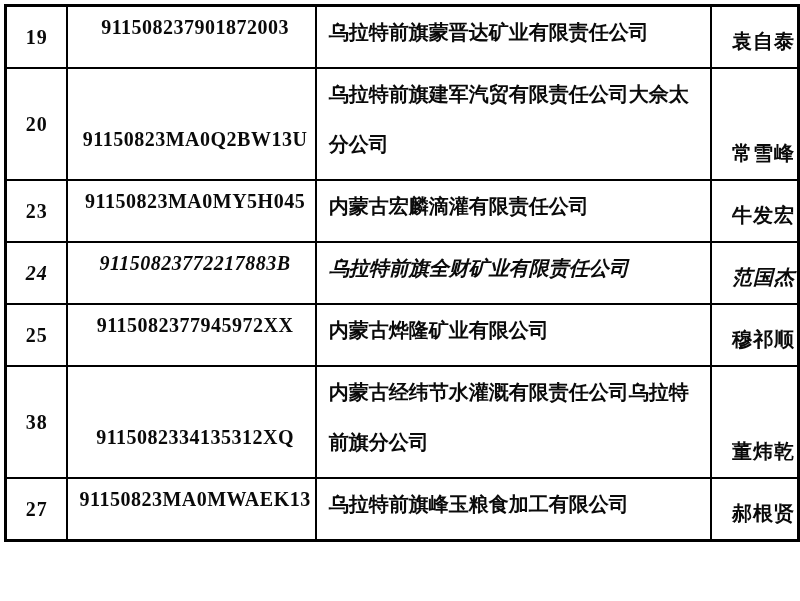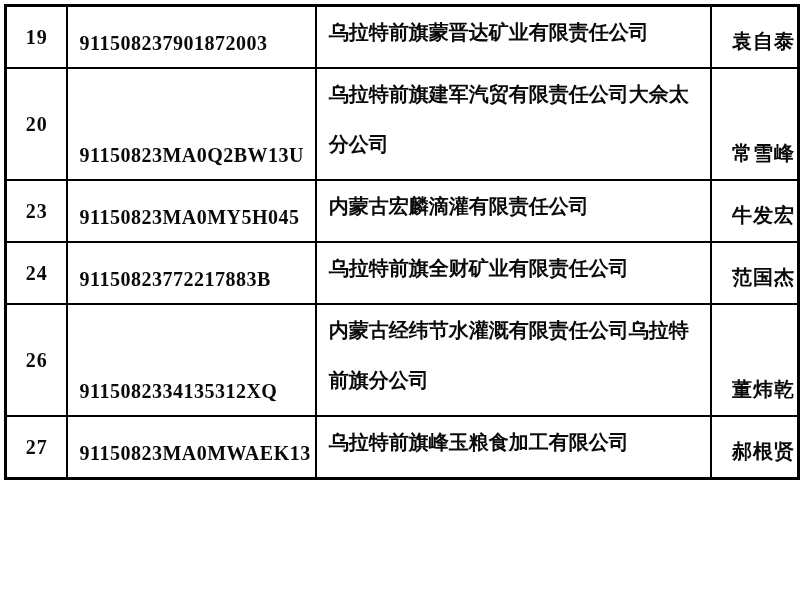--- a/index.html
+++ b/index.html
@@ -38,23 +38,23 @@
   col.w-company { width: 416px; }
   col.w-person  { width: 88px;  }
 
   td.c-idx {
     text-align: center;
     vertical-align: middle;
     font-size: 21px;
     letter-spacing: 1px;
   }
   td.c-code {
-    text-align: left;
+    text-align: center;
     vertical-align: bottom;
-    padding: 0 4px 12px 11px;
+    padding: 0 4px 28px 11px;
     letter-spacing: 0.5px;
     white-space: nowrap;
   }
   td.c-company {
     text-align: left;
     vertical-align: bottom;
     padding: 0 6px 10px 12px;
     line-height: 50px;
     overflow-wrap: break-word;
     word-break: break-all;
@@ -65,21 +65,21 @@
     padding: 0 2px 12px 2px;
     letter-spacing: 1px;
     white-space: nowrap;
   }
 
   tr.r0 { height: 56px;  }
   tr.r1 { height: 106px; }
   tr.r2 { height: 52px;  }
   tr.r3 { height: 54px;  }
   tr.r4 { height: 48px;  }
-  tr.r5 { height: 57px;  }
+  tr.r5 { height: 57px; font-style: italic;  }
   tr.r6 { height: 51px;  }
   tr.r7 { height: 107px; }
   tr.r8 { height: 56px;  }
 </style>
 </head>
 <body>
 
 <div class="page">
   <table class="doc-table">
     <colgroup>
@@ -106,22 +106,28 @@
         <td class="c-code">91150823MA0MY5H045</td>
         <td class="c-company">内蒙古宏麟滴灌有限责任公司</td>
         <td class="c-person">牛发宏</td>
       </tr>
       <tr class="r5">
         <td class="c-idx">24</td>
         <td class="c-code">91150823772217883B</td>
         <td class="c-company">乌拉特前旗全财矿业有限责任公司</td>
         <td class="c-person">范国杰</td>
       </tr>
+      <tr class="r6">
+        <td class="c-idx">25</td>
+        <td class="c-code">9115082377945972XX</td>
+        <td class="c-company">内蒙古烨隆矿业有限公司</td>
+        <td class="c-person">穆祁顺</td>
+      </tr>
       <tr class="r7">
-        <td class="c-idx">26</td>
+        <td class="c-idx">38</td>
         <td class="c-code">9115082334135312XQ</td>
         <td class="c-company">内蒙古经纬节水灌溉有限责任公司乌拉特前旗分公司</td>
         <td class="c-person">董炜乾</td>
       </tr>
       <tr class="r8">
         <td class="c-idx">27</td>
         <td class="c-code">91150823MA0MWAEK13</td>
         <td class="c-company">乌拉特前旗峰玉粮食加工有限公司</td>
         <td class="c-person">郝根贤</td>
       </tr>

